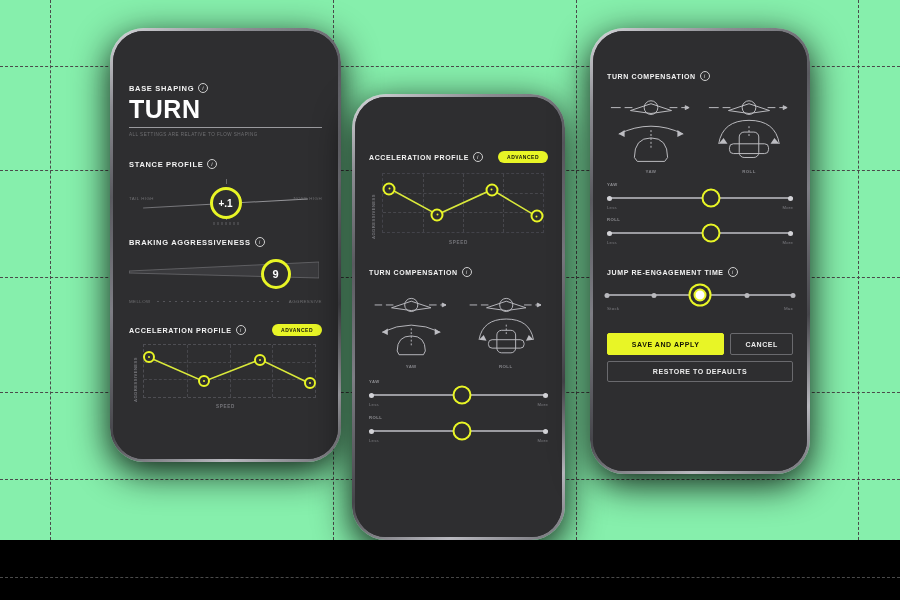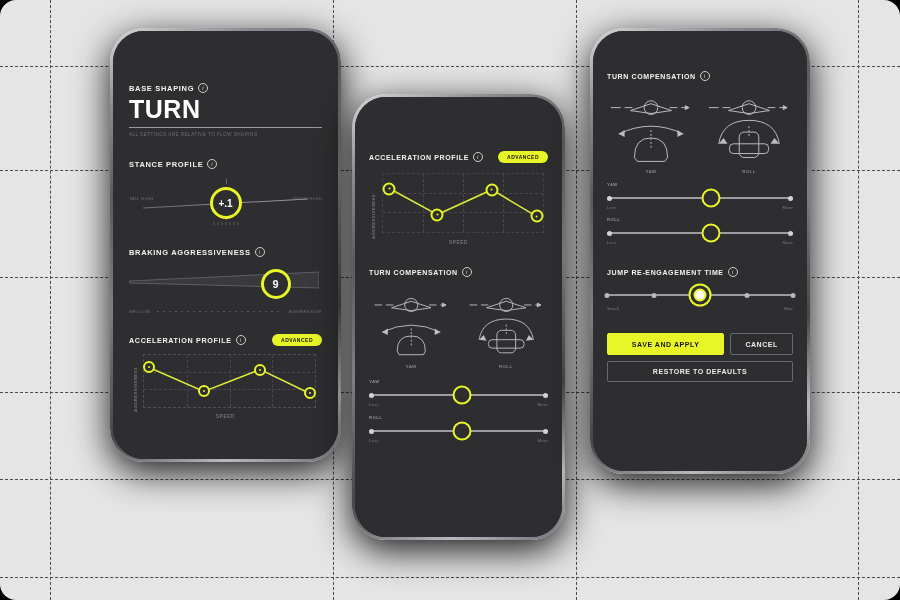--- a/index.html
+++ b/index.html
@@ -2,21 +2,21 @@
 <html><head>
 <meta charset="utf-8">
 <style>
   html,body{margin:0;padding:0;}
   body{
     width:900px;height:600px;overflow:hidden;
     background:#000000;
     font-family:"Liberation Sans", sans-serif;
     -webkit-font-smoothing:antialiased;
   }
-  .stage{position:relative;width:900px;height:600px;background:#e5e5e5;border-radius:16px;}
+  .stage{position:relative;width:900px;height:540px;background:#86efac;}
 
   
   .grid-layer{position:absolute;inset:0;pointer-events:none;}
   .gl-v{position:absolute;top:0;bottom:0;width:0;border-left:1px dashed #4a4a4a;}
   .gl-h{position:absolute;left:0;right:0;height:0;border-top:1px dashed #4a4a4a;}
 
   
   .phone{
     position:absolute;
     border-radius:34px;
@@ -191,21 +191,21 @@
               <span></span>
               <span></span>
               <span></span>
               <span></span>
           </div>
           <div class="dial" style="width:26px;height:26px;font-size:10px;">+.1</div>
           <div class="muted" style="position:absolute;left:0;top:21px;font-size:4.4px;">TAIL HIGH</div>
           <div class="muted" style="position:absolute;right:0;top:21px;font-size:4.4px;">NOSE HIGH</div>
         </div>
 
-        <div class="sec-head" style="font-size:7.5px;margin-top:16px;">
+        <div class="sec-head" style="font-size:7.5px;margin-top:6px;">
           <span>BRAKING AGGRESSIVENESS</span>
           <span class="info-i" style="width:8px;height:8px;font-size:6px;">i</span>
         </div>
 
         <div class="brake-wrap">
           <svg class="wedge" viewBox="0 0 190 26" preserveAspectRatio="none">
             <path d="M0 14 L190 5 L190 21 L0 16 Z" fill="#3a3a3d" stroke="#8a8a8f" stroke-width="0.5"></path>
           </svg>
           <div class="dial" style="left:76%;width:24px;height:24px;font-size:11px;">9</div>
         </div>

